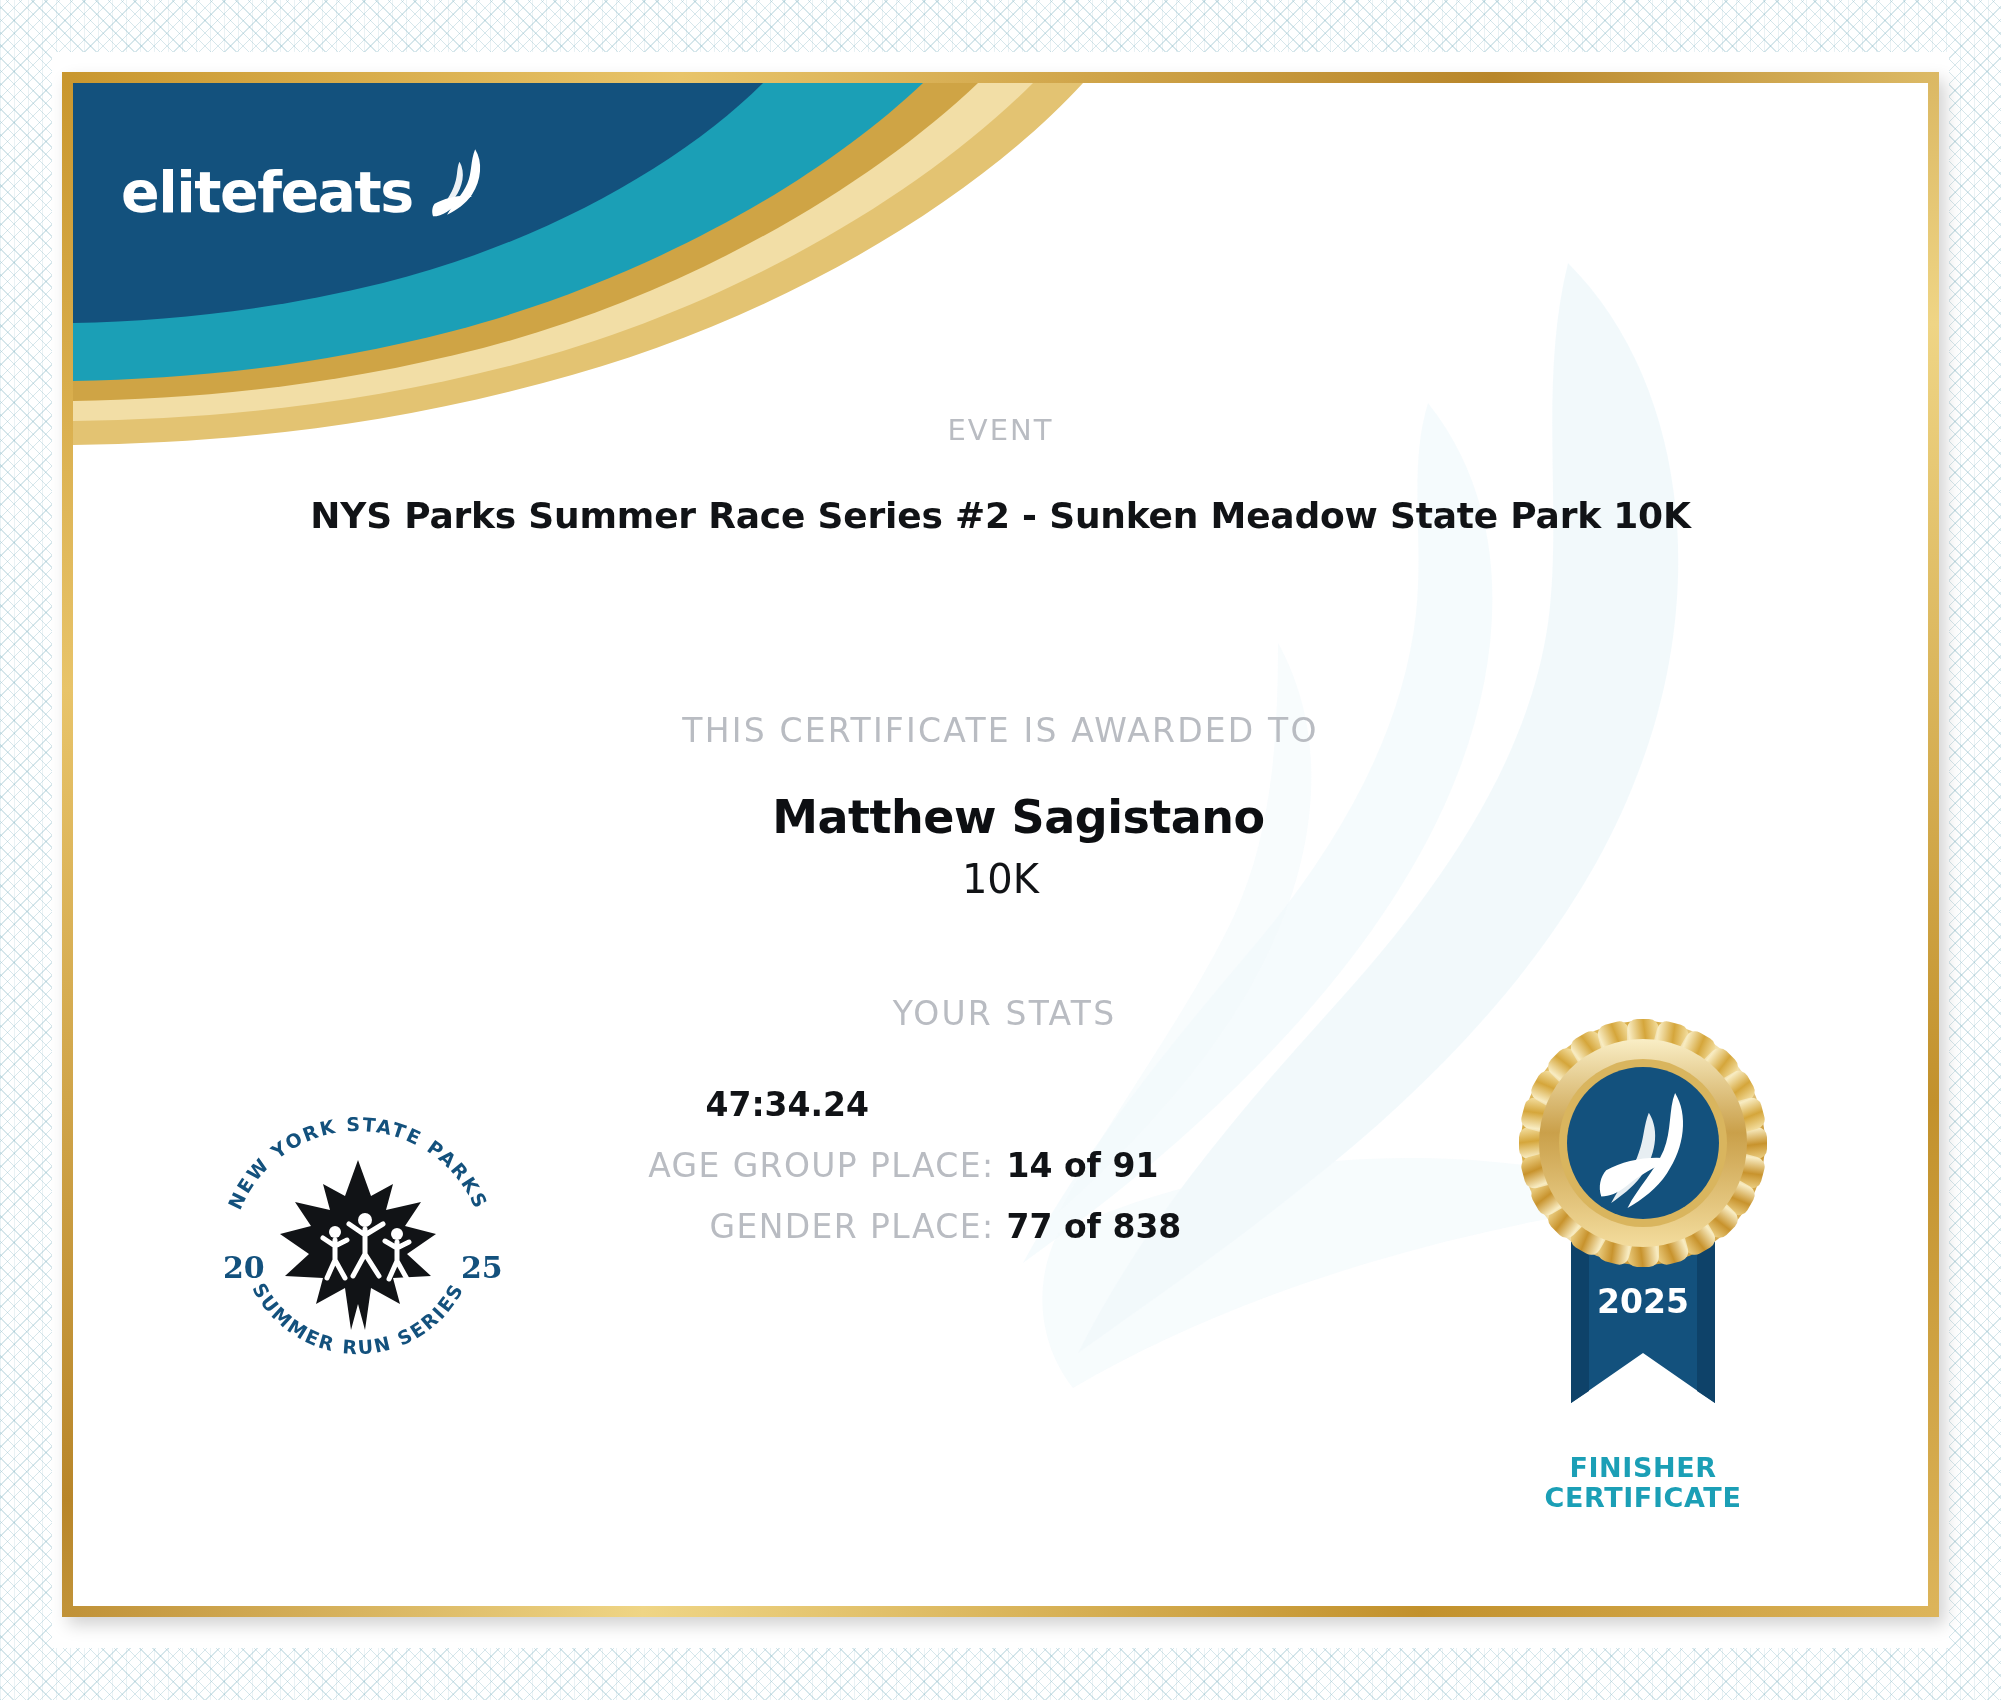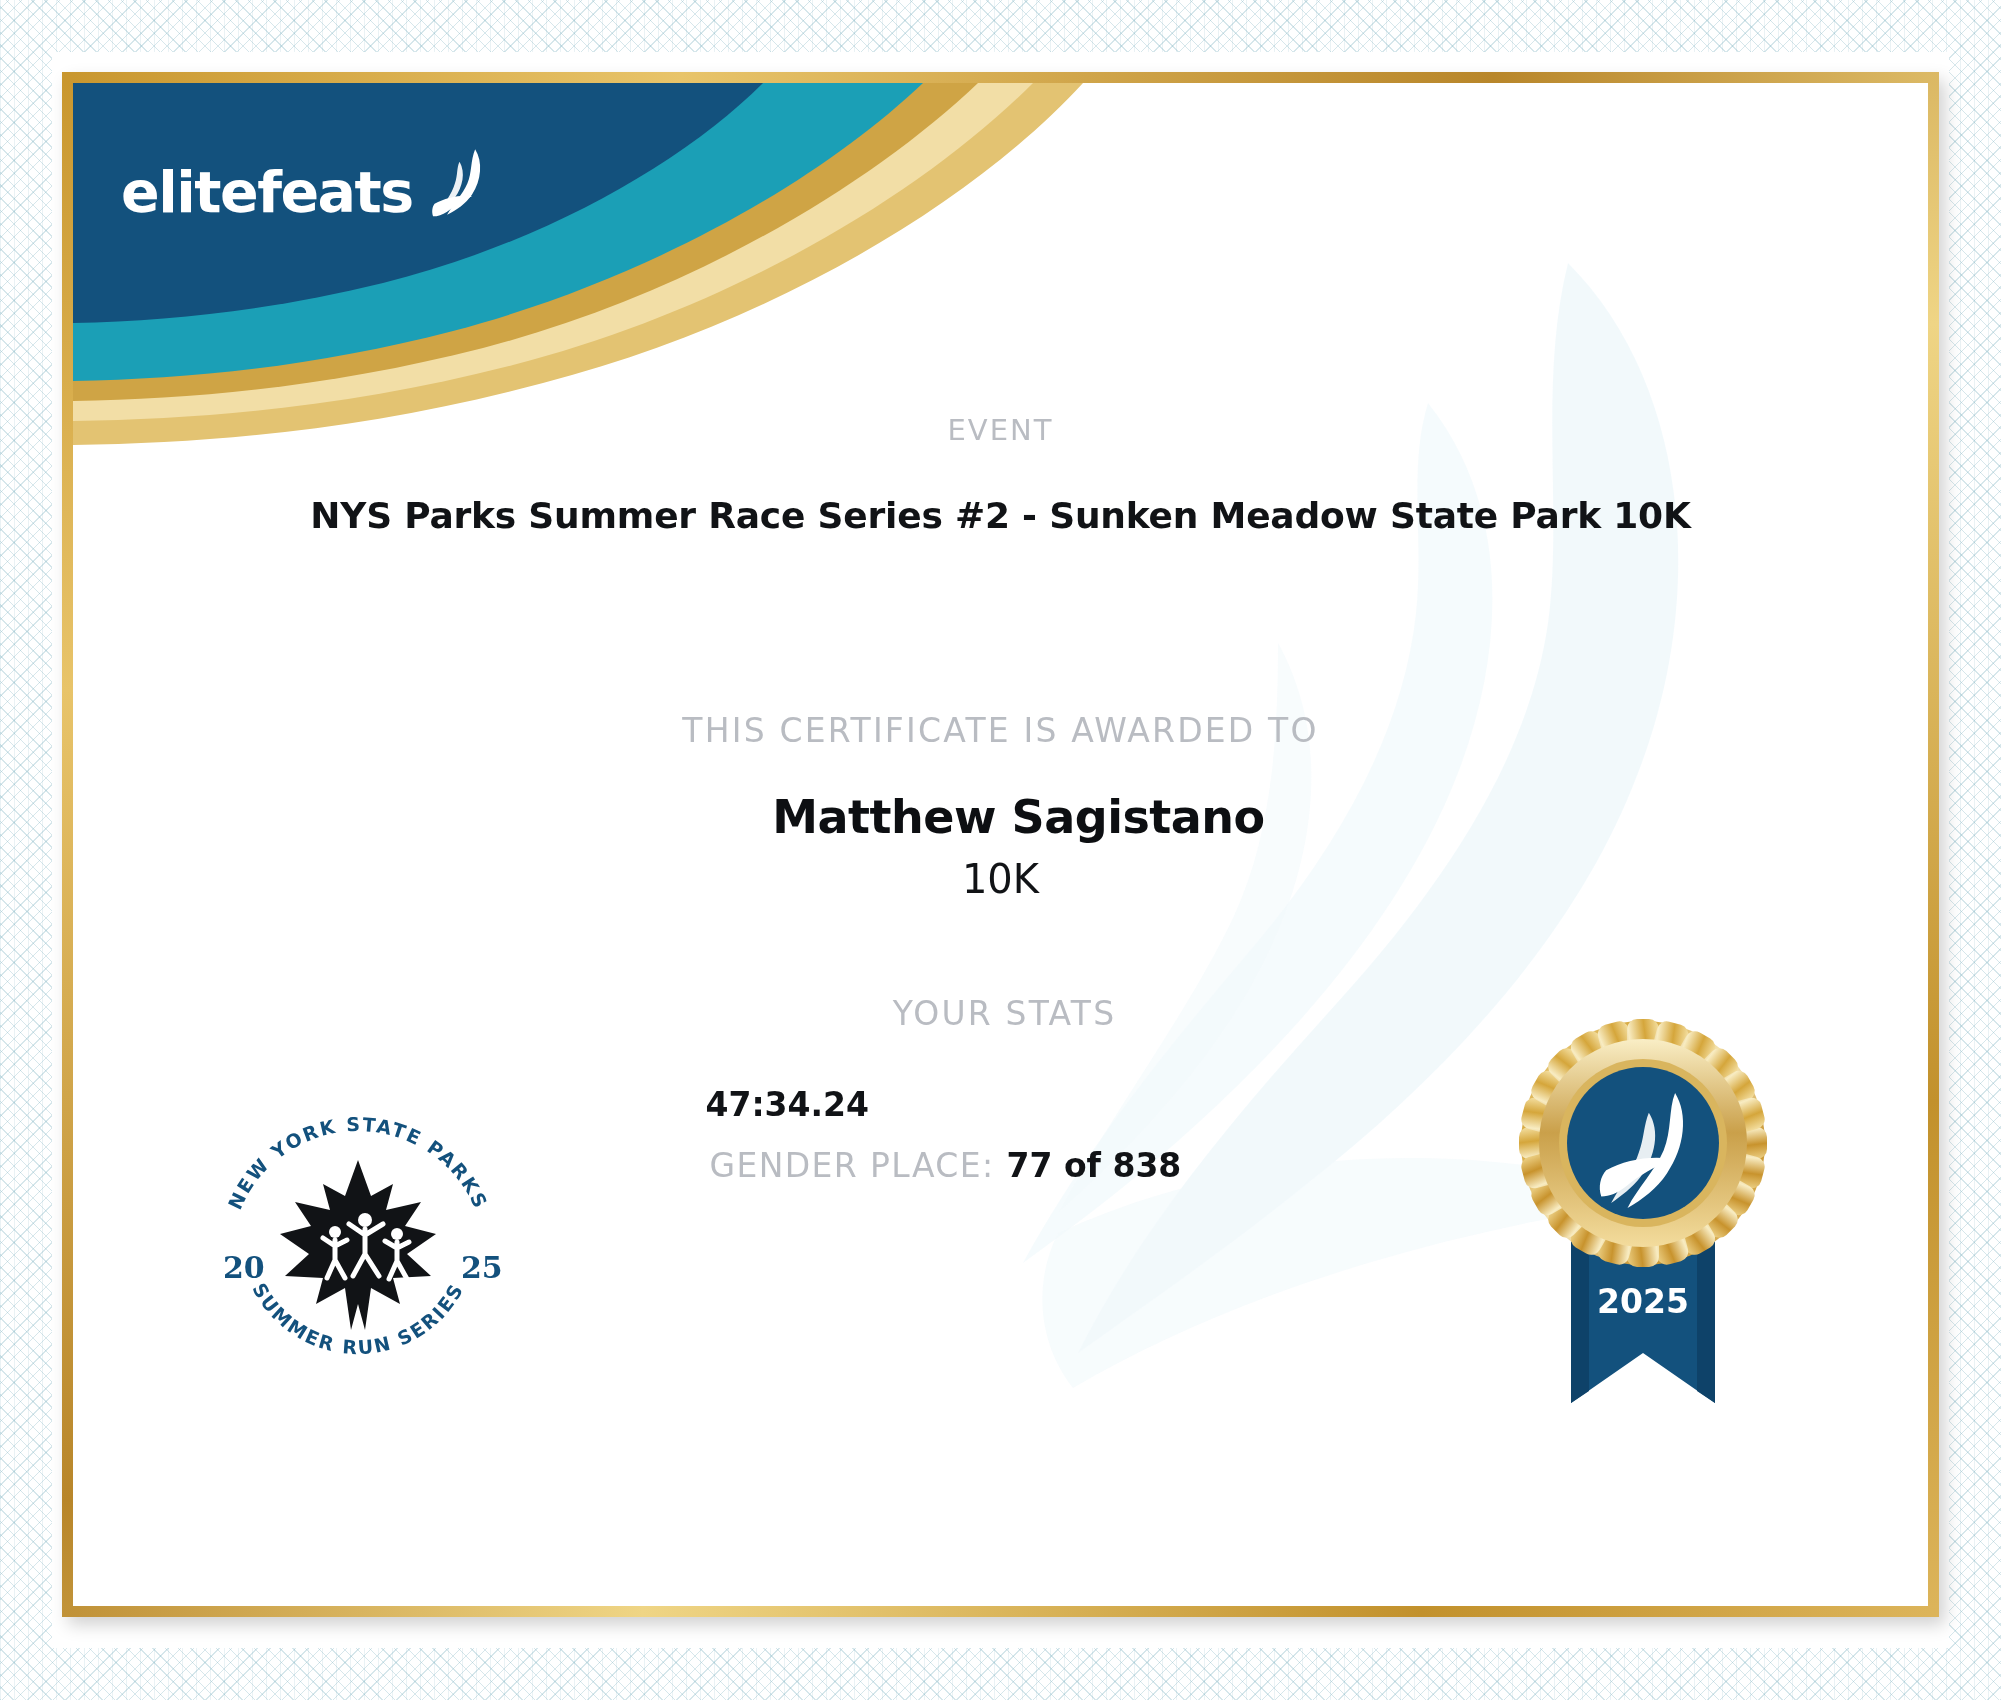--- a/index.html
+++ b/index.html
@@ -241,20 +241,24 @@
 
       <div class="awarded-label">THIS CERTIFICATE IS AWARDED TO</div>
       <div class="recipient">Matthew Sagistano</div>
       <div class="distance">10K</div>
 
       <div class="stats-label">YOUR STATS</div>
 
       <div class="stats">
         <div class="stat-row">
           <div class="stat-val">47:34.24</div>
+        </div>
+        <div class="stat-row">
+          <div class="stat-key">AGE GROUP PLACE:</div>
+          <div class="stat-val">14 of 91</div>
         </div>
         <div class="stat-row">
           <div class="stat-key">GENDER PLACE:</div>
           <div class="stat-val">77 of 838</div>
         </div>
       </div>
     </div>
 
     <svg class="parks-seal" viewBox="0 0 330 290">
       <defs>
@@ -325,16 +329,20 @@
           <circle r="104" fill="url(#goldring)"></circle>
           <circle r="84" fill="#d9b55e"></circle>
           <circle r="76" fill="#13517d"></circle>
           <g fill="#ffffff" transform="translate(-4,-4) scale(0.82)">
             <path d="M44 -56 C60 -30 56 10 34 42 C22 60 4 74 -14 84 C-2 60 20 38 30 14 C40 -10 36 -36 44 -56 Z"></path>
             <path d="M12 -32 C26 -10 20 22 2 46 C-8 59 -22 70 -34 78 C-22 56 -6 36 0 16 C6 0 6 -18 12 -32 Z" opacity="0.9"></path>
             <path d="M-40 38 C-18 26 12 20 38 24 C20 34 0 44 -16 58 C-26 66 -36 70 -46 70 C-50 58 -47 46 -40 38 Z"></path>
           </g>
         </g>
       </svg>
+      <div class="medal-caption">
+        <div>FINISHER</div>
+        <div>CERTIFICATE</div>
+      </div>
     </div>
 
   </div>
 </div>
 
 </body></html>

